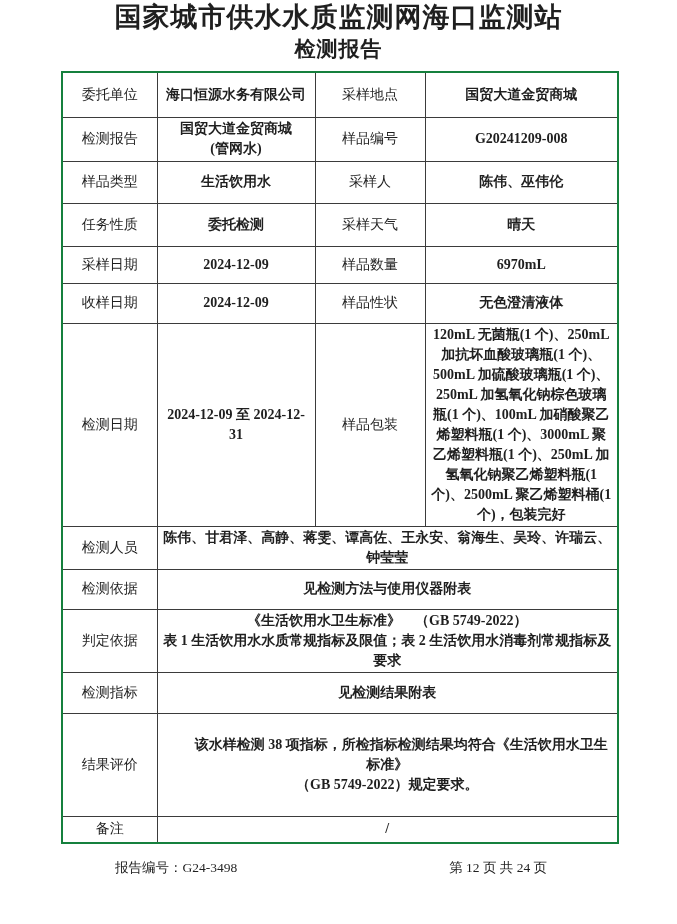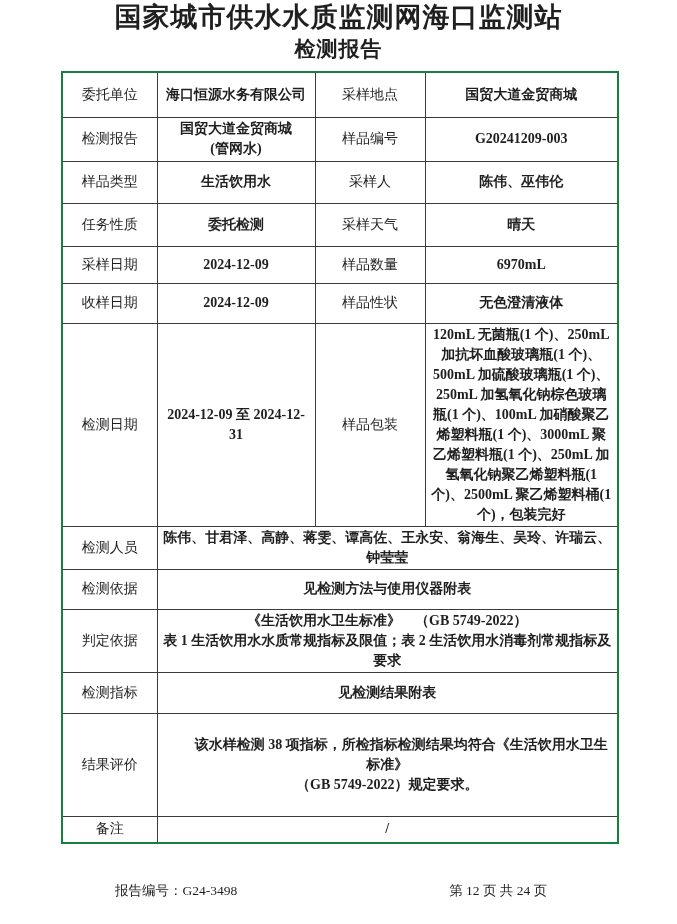--- a/index.html
+++ b/index.html
@@ -69,21 +69,21 @@
   
   td.evaluation {
     text-align: left;
     text-indent: 2em;
     line-height: 44px;
     padding: 0 13px;
   }
   .footer {
     margin-left: 61px;
     width: 556px;
-    margin-top: 38px;
+    margin-top: 15px;
     display: flex;
     justify-content: space-between;
     box-sizing: border-box;
     padding-left: 54px;
     padding-right: 70px;
     font-size: 13.5px;
   }
 </style>
 </head>
 <body>
@@ -105,21 +105,21 @@
       <td class="lbl">委托单位</td>
       <td class="val">海口恒源水务有限公司</td>
       <td class="lbl">采样地点</td>
       <td class="val">国贸大道金贸商城</td>
     </tr>
     <tr style="height:44px">
       <td class="lbl">检测报告</td>
       <td class="val">国贸大道金贸商城
 (管网水)</td>
       <td class="lbl">样品编号</td>
-      <td class="val">G20241209-003</td>
+      <td class="val">G20241209-008</td>
     </tr>
     <tr style="height:42px">
       <td class="lbl">样品类型</td>
       <td class="val">生活饮用水</td>
       <td class="lbl">采样人</td>
       <td class="val">陈伟、巫伟伦</td>
     </tr>
     <tr style="height:43px">
       <td class="lbl">任务性质</td>
       <td class="val">委托检测</td>

